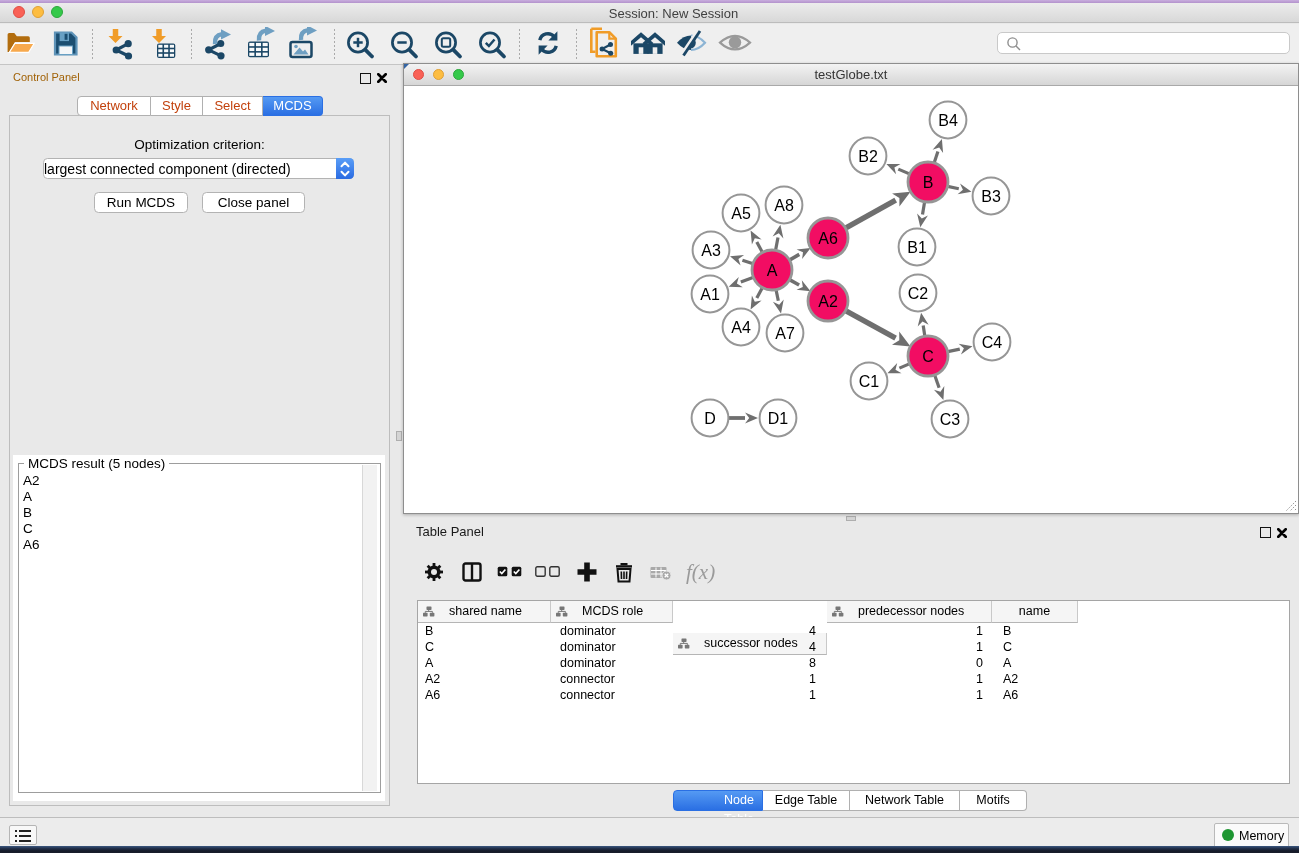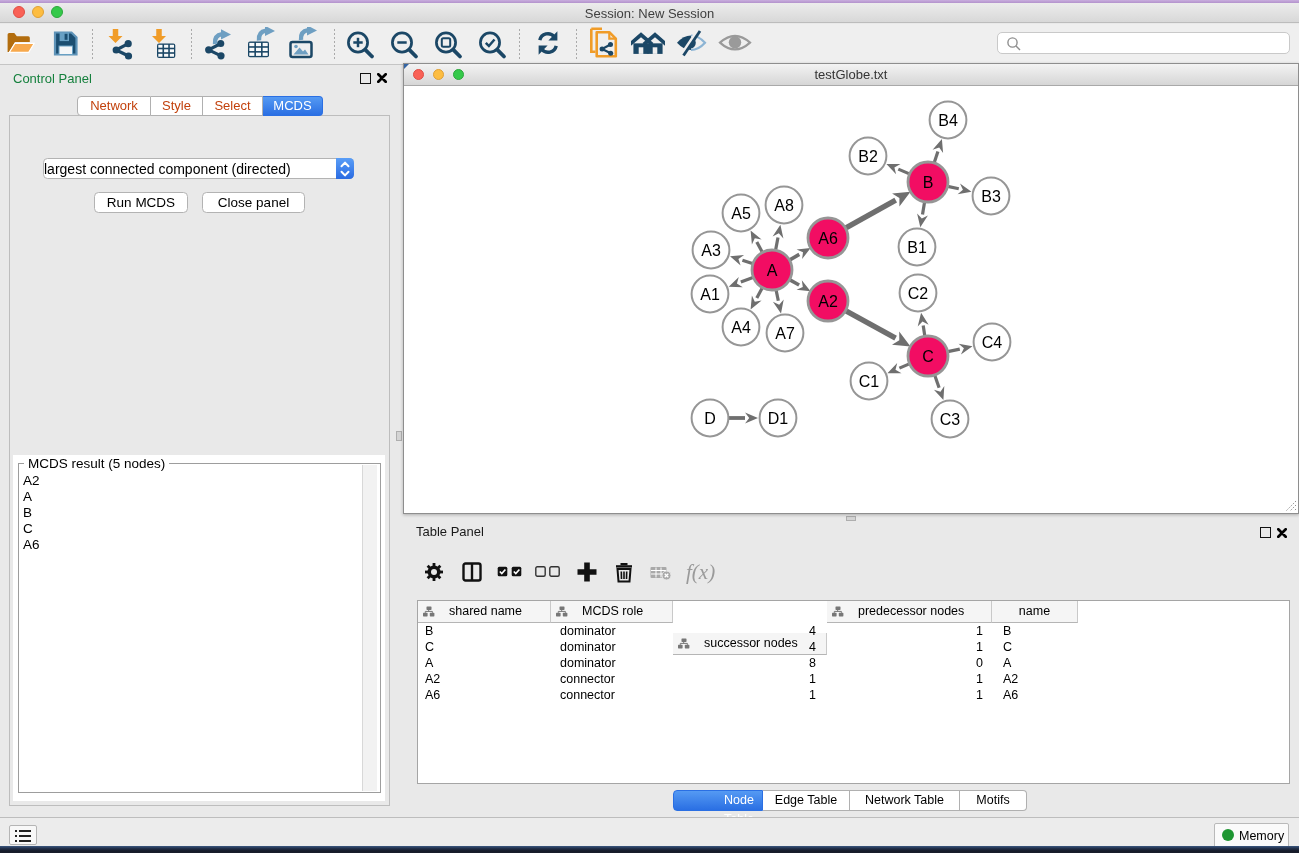--- a/index.html
+++ b/index.html
@@ -1,29 +1,29 @@
 <!DOCTYPE html>
 <html><head><meta charset="utf-8"><title>Session: New Session</title>
 <style>
 *{margin:0;padding:0;box-sizing:border-box;}
 html,body{width:1299px;height:853px;overflow:hidden;}
 body{font-family:"Liberation Sans",sans-serif;position:relative;background:#1c2130;}
 .abs{position:absolute;}
 #deskTop{left:0;top:0;width:1299px;height:3px;background:linear-gradient(#c9aede,#b392cc);}
 #deskBot{left:0;top:846px;width:1299px;height:7px;background:linear-gradient(180deg,#3a5781 0%,#22304a 35%,#151a28 70%,#191d2b 100%);}
 #win{left:0;top:3px;width:1299px;height:843px;background:#e9e9e9;}
-#titlebar{left:0;top:0;width:1299px;height:20px;background:linear-gradient(#ececec,#d8d8d8);border-bottom:1px solid #bcbcbc;}
+#titlebar{left:0;top:0;width:1299px;height:20px;background:linear-gradient(#ececec,#d8d8d8);border-bottom:1px solid #bcbcbc;padding-left:24px;}
 .light{width:12px;height:12px;border-radius:50%;position:absolute;top:3px;}
 #title{width:100%;text-align:center;top:3px;font-size:13px;color:#404040;}
 #toolbar{left:0;top:21px;width:1299px;height:41px;background:#efefef;border-bottom:1px solid #c5c5c5;}
 .tsep{position:absolute;top:5px;width:1px;height:30px;background-image:linear-gradient(#aaa 50%, transparent 50%);background-size:1px 4px;}
 .ticon{position:absolute;top:3px;}
 #searchbox{left:997px;top:8px;width:293px;height:22px;background:#fff;border:1px solid #c9c9c9;border-radius:5px;}
 
-#cpTitle{left:13px;top:68px;font-size:13px;color:#15803d;}
+#cpTitle{left:13px;top:68px;font-size:11px;color:#a16207;}
 .boxbtn{width:10.5px;height:10.5px;border:1.7px solid #111;}
 #cpTabs{left:77px;top:93px;height:20px;display:flex;font-size:13px;}
 .tab{background:#fff;border:1px solid #b0b0b0;border-left:none;line-height:18px;color:#c2410c;text-align:center;}
 .tab.first{border-left:1px solid #b0b0b0;border-radius:4px 0 0 4px;}
 .tab.sel{background:linear-gradient(#559af3,#2a6fe3);color:#fff;border-color:#2a6fe3;border-radius:0 4px 4px 0;}
 #cpBody{left:9px;top:112px;width:381px;height:691px;border:1px solid #bdbdbd;background:#e9e9e9;}
 #optLabel{left:0;top:134px;width:399px;text-align:center;font-size:13.5px;color:#000;}
 #dropdown{left:43px;top:155px;width:311px;height:21px;background:#fff;border:1px solid #b3b3b3;border-radius:4.5px;font-size:14px;line-height:20px;color:#000;}
 #ddcap{position:absolute;right:-1px;top:-1px;width:18px;height:21px;border-radius:0 4.5px 4.5px 0;background:linear-gradient(#5a9ef7,#2a6be2);}
 .btn{position:absolute;height:21px;background:#fff;border:1px solid #b3b3b3;border-radius:4.5px;font-size:13.5px;text-align:center;color:#000;line-height:19px;}
@@ -201,20 +201,21 @@
   <svg class="abs" style="left:377px;top:70px" width="10" height="10" viewBox="0 0 10 10">
       <path d="M1.3 1.3 L8.7 8.7 M8.7 1.3 L1.3 8.7" stroke="#000" stroke-width="2.7" stroke-linecap="round"></path>
     </svg>
   <div class="abs" id="cpBody"></div>
   <div class="abs" id="cpTabs">
     <div class="tab first" style="width:74px">Network</div>
       <div class="tab" style="width:52px">Style</div>
       <div class="tab" style="width:60px">Select</div>
       <div class="tab sel" style="width:60px">MCDS</div>
   </div>
+  <div class="abs" id="optLabel">Optimization criterion:</div>
   <div class="abs" id="dropdown"><span style="">largest connected component (directed)</span>
     <div id="ddcap"><svg width="18" height="22" viewBox="0 0 18 22">
           <path d="M5.5 8.3 L9 4.6 L12.5 8.3" fill="none" stroke="#fff" stroke-width="2" stroke-linecap="round" stroke-linejoin="round"></path>
           <path d="M5.5 13.7 L9 17.4 L12.5 13.7" fill="none" stroke="#fff" stroke-width="2" stroke-linecap="round" stroke-linejoin="round"></path>
         </svg></div>
   </div>
   <div class="btn" style="left:94px;top:189px;width:94px;">Run MCDS</div>
   <div class="btn" style="left:202px;top:189px;width:103px;">Close panel</div>
   <div class="abs" id="resPanel">
     <div id="resBox">

